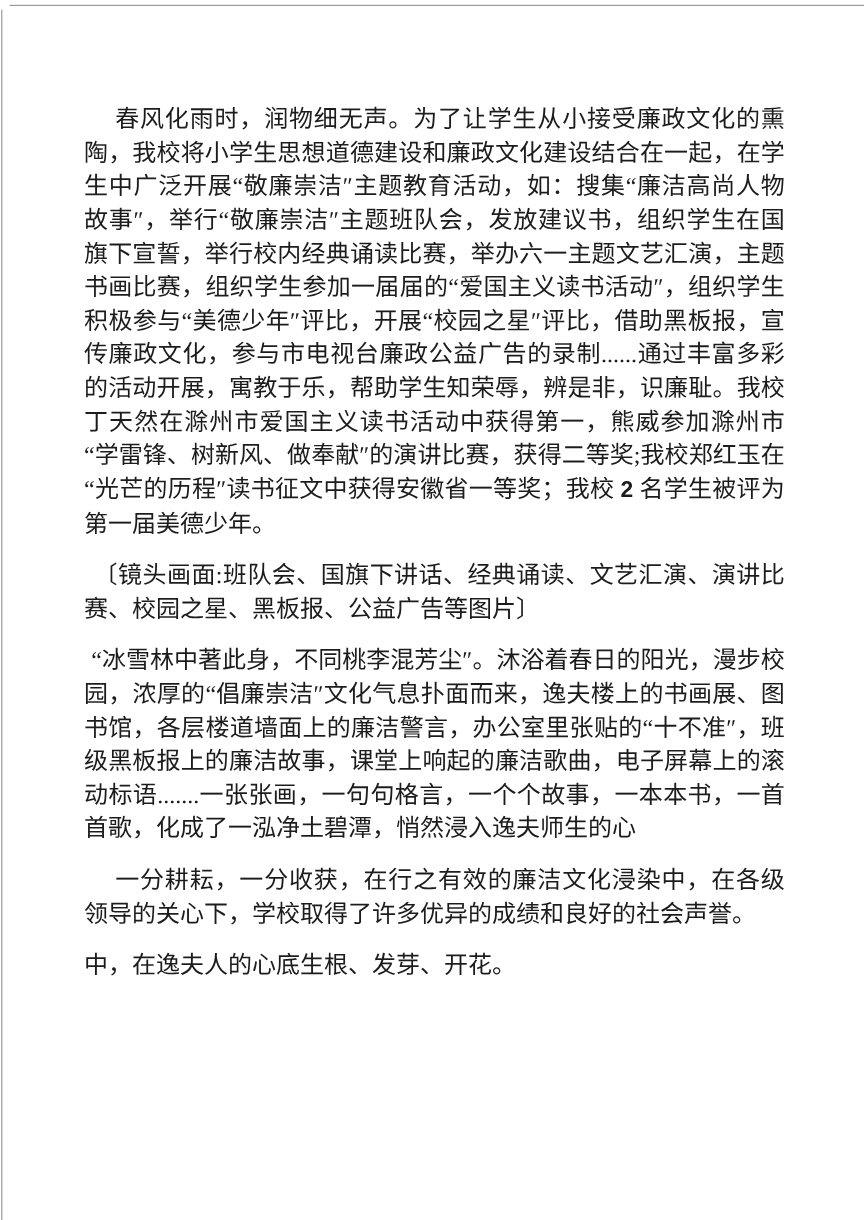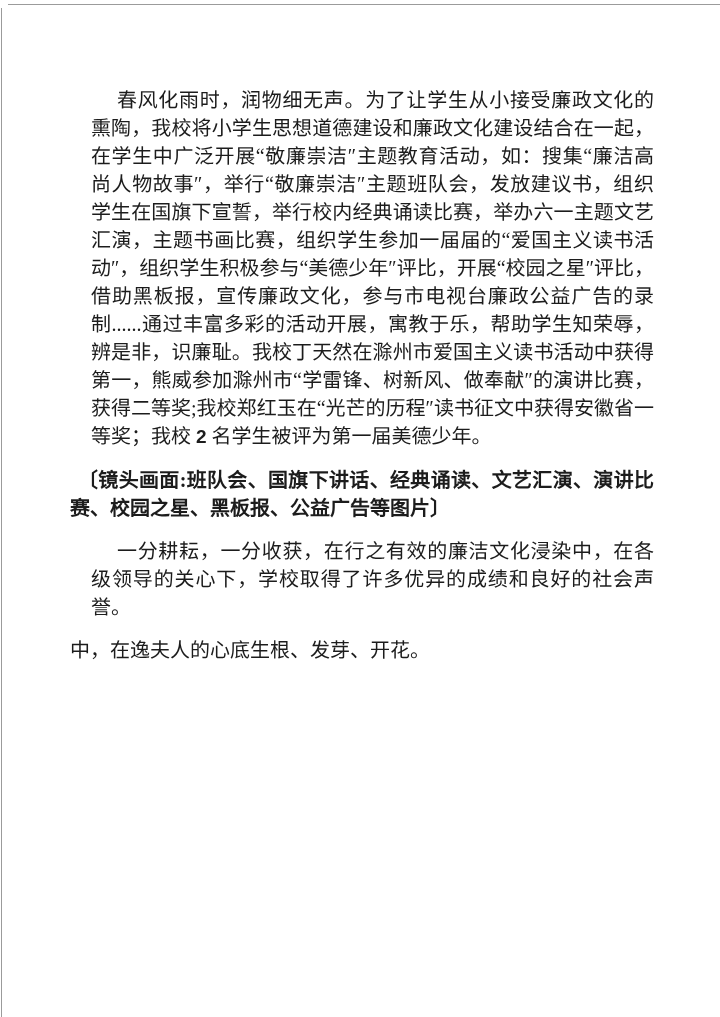--- a/index.html
+++ b/index.html
@@ -42,22 +42,22 @@
     left: 70px;
     width: 584px;
   }
   .para {
     font-size: 20px;
     line-height: 28px;
     margin: 0 0 15px 0;
     text-align: justify;
     word-break: break-all;
   }
-  .para.indent-full { text-indent: 26px; margin-left: 21px; }
-  .para.indent-bracket { text-indent: 8px; font-weight: bold; }
+  .para.indent-full { text-indent: 26px; }
+  .para.indent-bracket { text-indent: 8px; }
   .para.indent-quote { text-indent: 6px; }
   .para.no-indent { text-indent: 0; }
   .heading {
     font-size: 20px;
     line-height: 28px;
     font-weight: bold;
     margin: 0 0 15px 0;
     text-indent: 14px;
   }
   .bold-num {
@@ -74,19 +74,20 @@
   <div class="edge-left"></div>
 
   <div class="content">
 
     <p class="para indent-full"><span>春风化雨时，润物细无声。为了让学生从小接受廉政文化的熏陶，我校将小学生思想道德建设和廉政文化建设结合在一起，在学生中广泛开展“敬廉崇洁″主题教育活动，如：搜集“廉洁高尚人物故事″，举行“敬廉崇洁″主题班队会，发放建议书，组织学生在国旗下宣誓，举行校内经典诵读比赛，举办六一主题文艺汇演，主题书画比赛，组织学生参加一届届的“爱国主义读书活动″，组织学生积极参与“美德少年″评比，开展“校园之星″评比，借助黑板报，宣传廉政文化，参与市电视台廉政公益广告的录制......通过丰富多彩的活动开展，寓教于乐，帮助学生知荣辱，辨是非，识廉耻。我校丁天然在滁州市爱国主义读书活动中获得第一，熊威参加滁州市“学雷锋、树新风、做奉献″的演讲比赛，获得二等奖;我校郑红玉在“光芒的历程″读书征文中获得安徽省一等奖；我校 </span><span class="bold-num">2</span><span> 名学生被评为第一届美德少年。</span></p>
 
     <p class="para indent-bracket">〔镜头画面:班队会、国旗下讲话、经典诵读、文艺汇演、演讲比赛、校园之星、黑板报、公益广告等图片〕</p>
 
 
 
+    <p class="para indent-quote">“冰雪林中著此身，不同桃李混芳尘″。沐浴着春日的阳光，漫步校园，浓厚的“倡廉崇洁″文化气息扑面而来，逸夫楼上的书画展、图书馆，各层楼道墙面上的廉洁警言，办公室里张贴的“十不准″，班级黑板报上的廉洁故事，课堂上响起的廉洁歌曲，电子屏幕上的滚动标语.......一张张画，一句句格言，一个个故事，一本本书，一首首歌，化成了一泓净土碧潭，悄然浸入逸夫师生的心</p>
 
     <p class="para indent-full">一分耕耘，一分收获，在行之有效的廉洁文化浸染中，在各级领导的关心下，学校取得了许多优异的成绩和良好的社会声誉。</p>
 
     <p class="para no-indent">中，在逸夫人的心底生根、发芽、开花。</p>
 
   </div>
 </div>
 
 </body></html>

